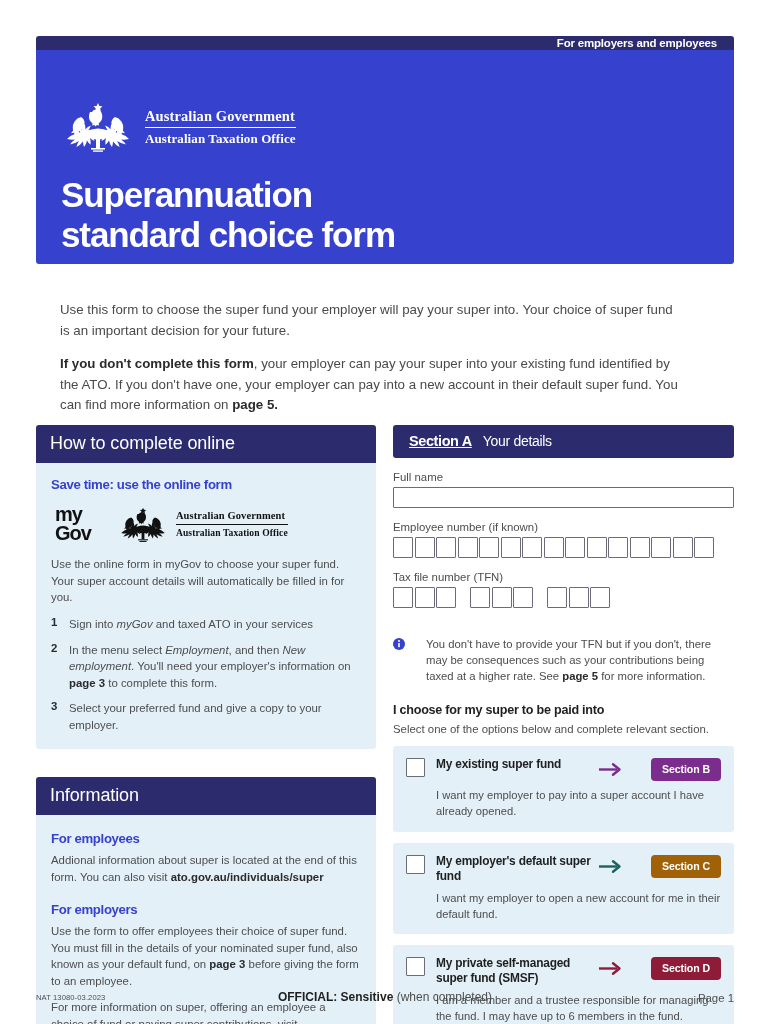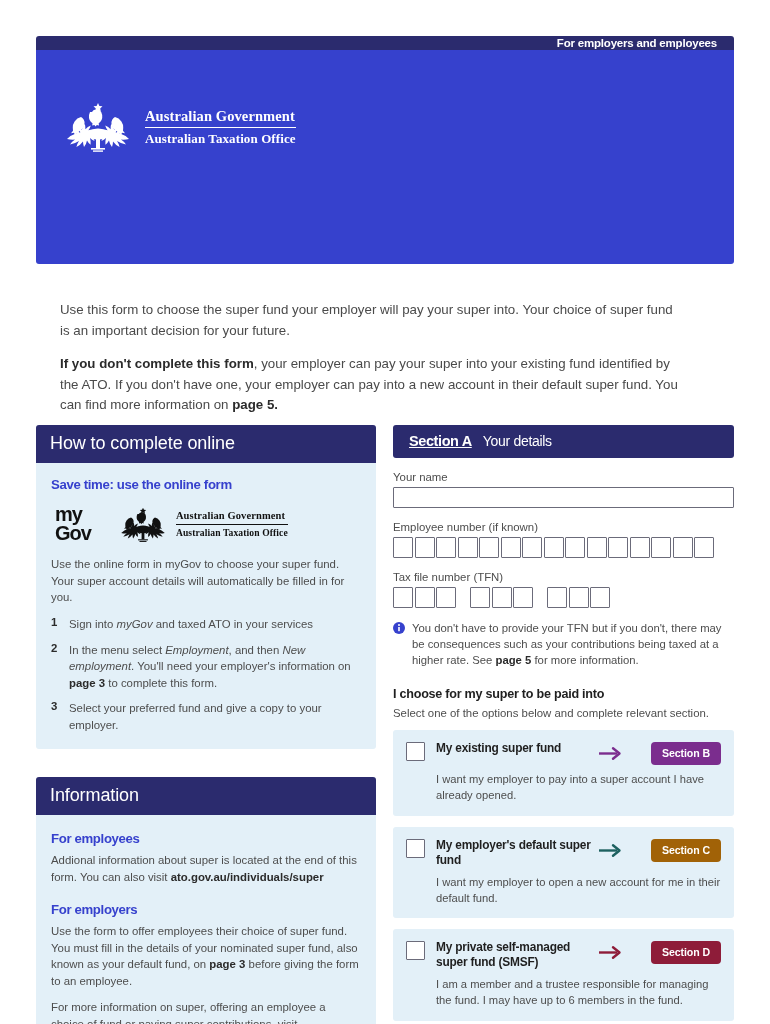--- a/index.html
+++ b/index.html
@@ -93,21 +93,21 @@
   .field { margin-top:13px; }
   .field-label { font-size:11.4px; color:#4d4d4d; margin-bottom:4px; }
   .text-input {
     width:100%; height:21px; border:1px solid #6b6b7a; background:#fff;
     border-radius:1px;
   }
   .boxrow { display:flex; gap:1.5px; }
   .boxrow .gap { width:11px; }
   .cell { width:20px; height:21px; border:1px solid #6b6b7a; background:#fff; border-radius:1px; }
 
-  .note { display:flex; gap:7px; margin-top:12px; }
+  .note { display:flex; gap:21px; margin-top:28px; }
   .info-icon { width:12px; height:12px; flex:none; margin-top:2px; }
   .note-txt { font-size:11.3px; line-height:1.42; color:#4d4d4d; }
   .note-txt b { color:#2b2b2b; }
 
   .choose-head { font-size:12.6px; font-weight:bold; color:#1f1f1f; margin-top:19px; letter-spacing:-0.25px; }
   .choose-sub { font-size:11.4px; color:#4d4d4d; margin-top:6px; }
 
   .option {
     background:#e3f0f8; border-radius:3px;
     padding:11px 13px 12px 13px; margin-top:11px;
@@ -161,20 +161,24 @@
             <path d="M35 38 h4 v9 h-4z"></path>
             <path d="M30 47 h14 v1.6 h-14z"></path>
             <path d="M32 49.4 h10 v1.4 h-10z"></path>
           </g>
         </svg>
         <div class="gov-text">
           <div class="gov-line1">Australian Government</div>
           <div class="gov-rule"></div>
           <div class="gov-line2">Australian Taxation Office</div>
         </div>
+      </div>
+      <div class="mast-title">
+        <div>Superannuation</div>
+        <div>standard choice form</div>
       </div>
     </div>
   </div>
 
   <div class="intro">
     <p>Use this form to choose the super fund your employer will pay your super into. Your choice of super fund is an important decision for your future.</p>
     <p><b>If you don't complete this form</b><span>, your employer can pay your super into your existing fund identified by the ATO. If you don't have one, your employer can pay into a new account in their default super fund. You can find more information on </span><b>page 5.</b></p>
   </div>
 
   <div class="col-left">
@@ -251,21 +255,21 @@
   </div>
 
   <div class="col-right">
 
     <div class="sec-head">
       <span class="sec-label">Section A</span>
       <span class="sec-title">Your details</span>
     </div>
 
     <div class="field">
-      <div class="field-label">Your name</div>
+      <div class="field-label">Full name</div>
       <input class="text-input" type="text" value="" placeholder="" style="">
     </div>
 
     <div class="field">
       <div class="field-label">Employee number (if known)</div>
       <div class="boxrow">
         <span class="cell"></span>
         <span class="cell"></span>
         <span class="cell"></span>
         <span class="cell"></span>
@@ -352,14 +356,19 @@
             <path d="M14 2.2 L20.5 7.5 L14 12.8" stroke="#8e1c39" stroke-width="2.4" fill="none" stroke-linecap="round" stroke-linejoin="round"></path>
           </svg>
           <span class="badge" style="background:#8e1c39">Section D</span>
         </span>
       </div>
       <div class="opt-desc">I am a member and a trustee responsible for managing the fund. I may have up to 6 members in the fund.</div>
     </div>
 
   </div>
 
+  <div class="footer">
+    <span class="f-left">NAT 13080-03.2023</span>
+    <span class="f-center"><b>OFFICIAL: Sensitive</b><span> (when completed)</span></span>
+    <span class="f-right">Page 1</span>
+  </div>
 
 </div>
 
 </body></html>

